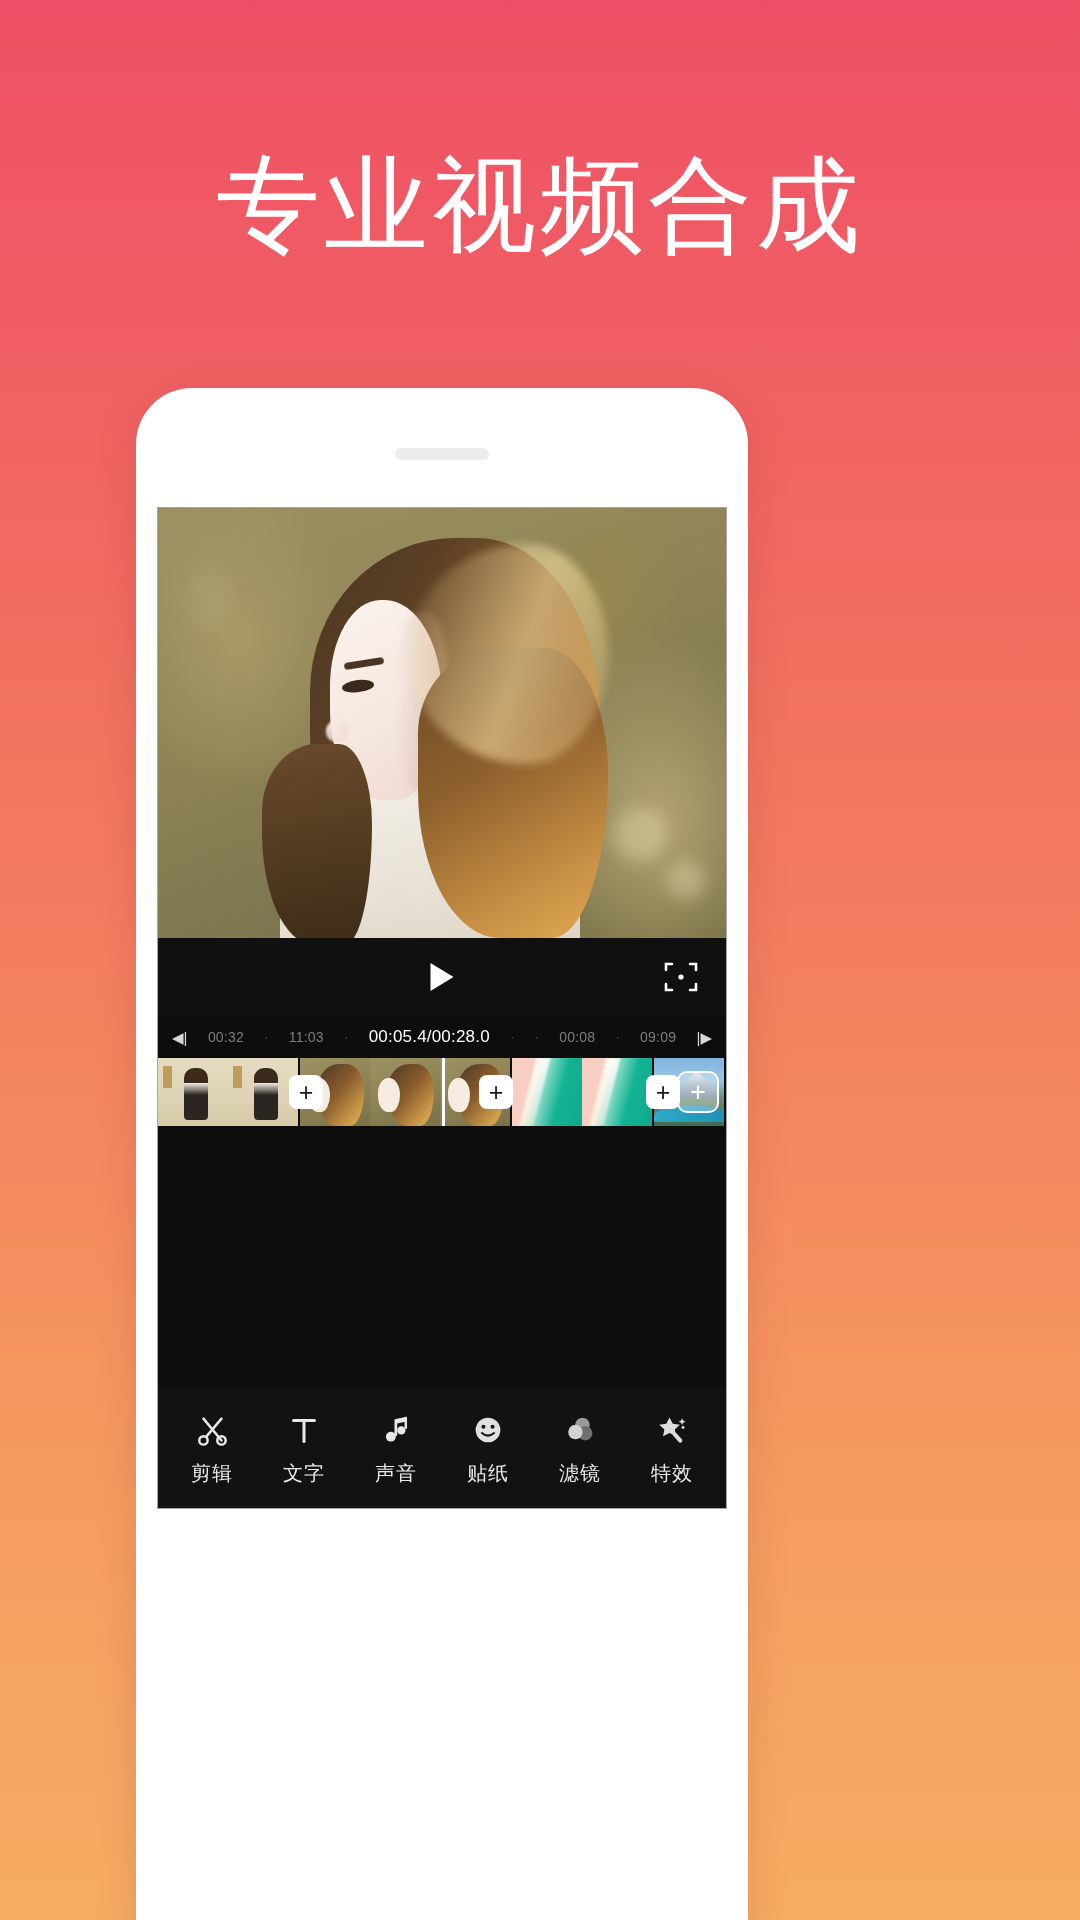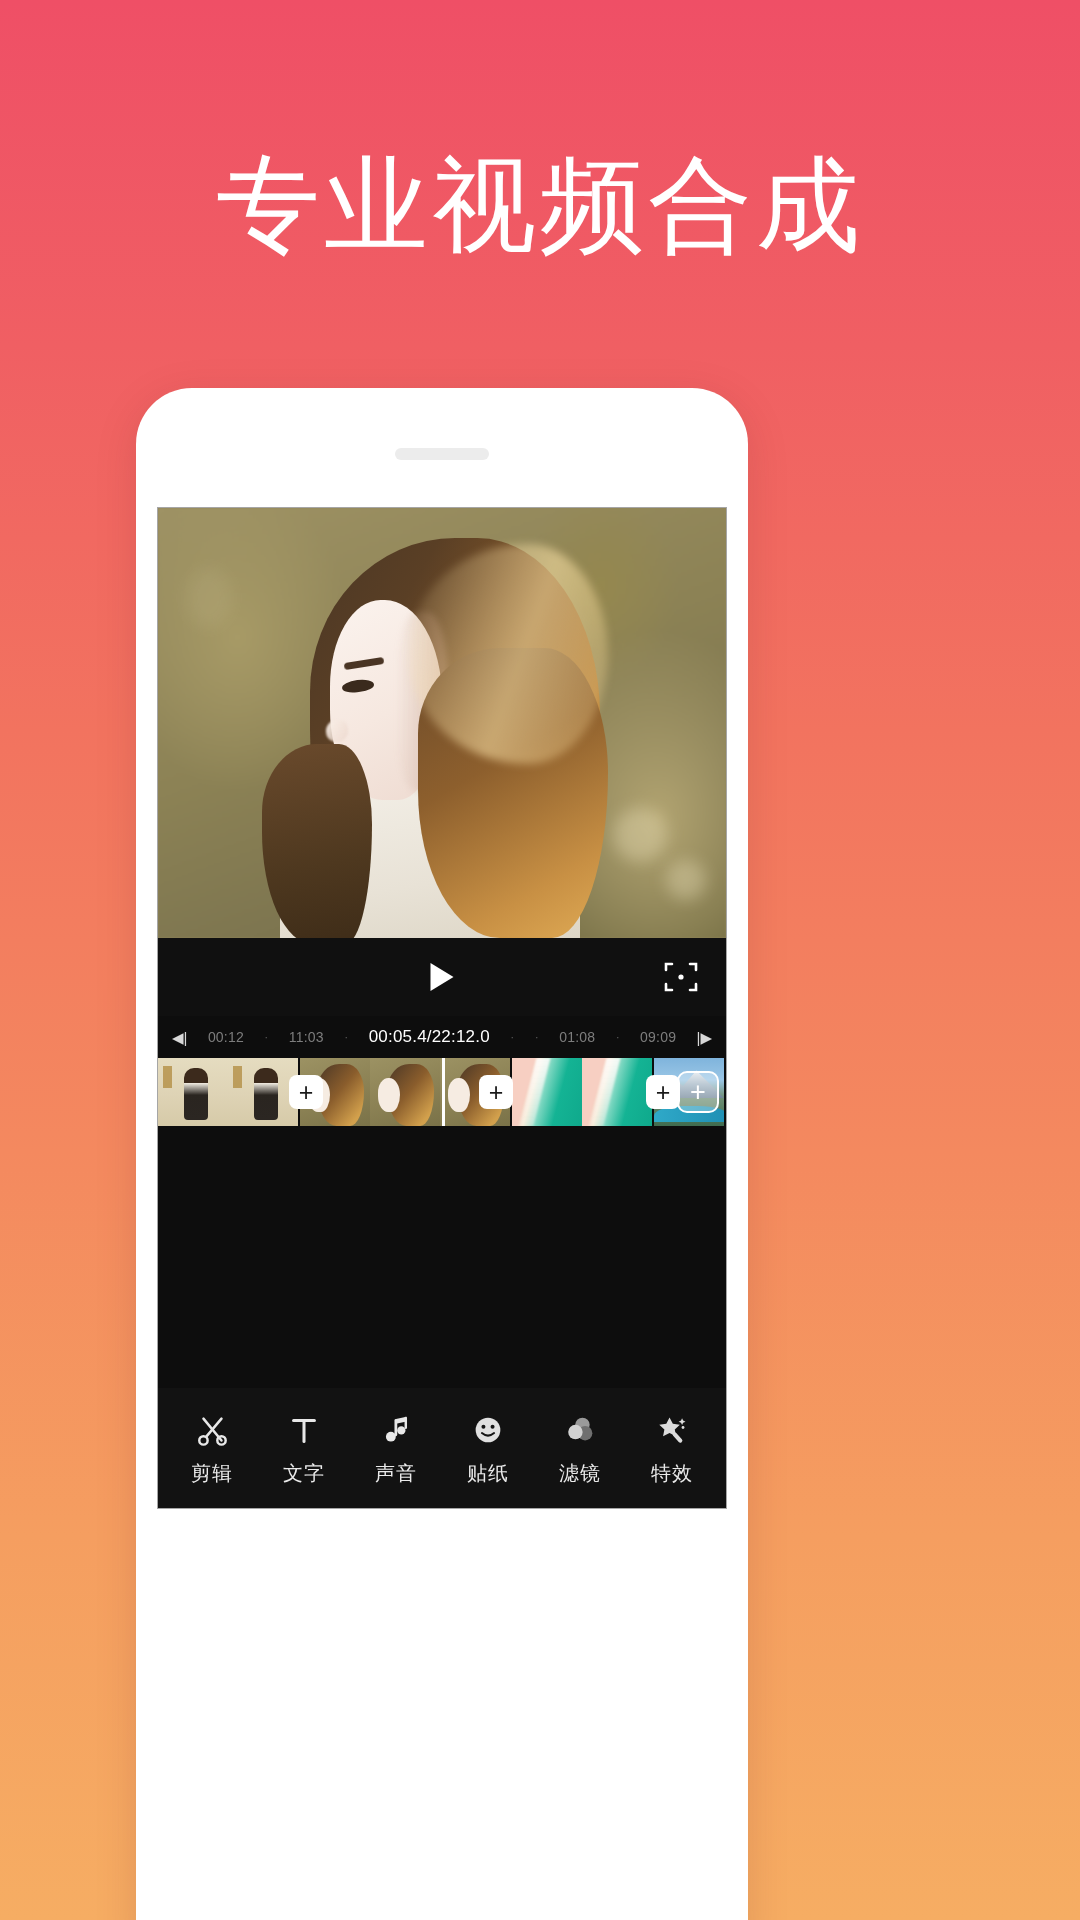--- a/index.html
+++ b/index.html
@@ -517,28 +517,28 @@
               <path d="M10 32 H4 V26"></path>
             </g>
             <circle cx="19" cy="19" r="2.6" fill="#ffffff"></circle>
           </svg>
         </div>
       </div>
 
       <div class="ruler">
         <div class="ruler-inner">
           <span class="skip">◀|</span>
-          <span class="tstamp">00:12</span>
+          <span class="tstamp">00:32</span>
           <span class="tick-dot">·</span>
           <span class="tstamp">11:03</span>
           <span class="tick-dot">·</span>
-          <span class="current">00:05.4/22:12.0</span>
+          <span class="current">00:05.4/00:28.0</span>
           <span class="tick-dot">·</span>
           <span class="tick-dot">·</span>
-          <span class="tstamp">01:08</span>
+          <span class="tstamp">00:08</span>
           <span class="tick-dot">·</span>
           <span class="tstamp">09:09</span>
           <span class="skip">|▶</span>
         </div>
       </div>
 
       <div class="filmstrip">
 
         <div class="clip">
           <div class="frame th-braids"></div>

